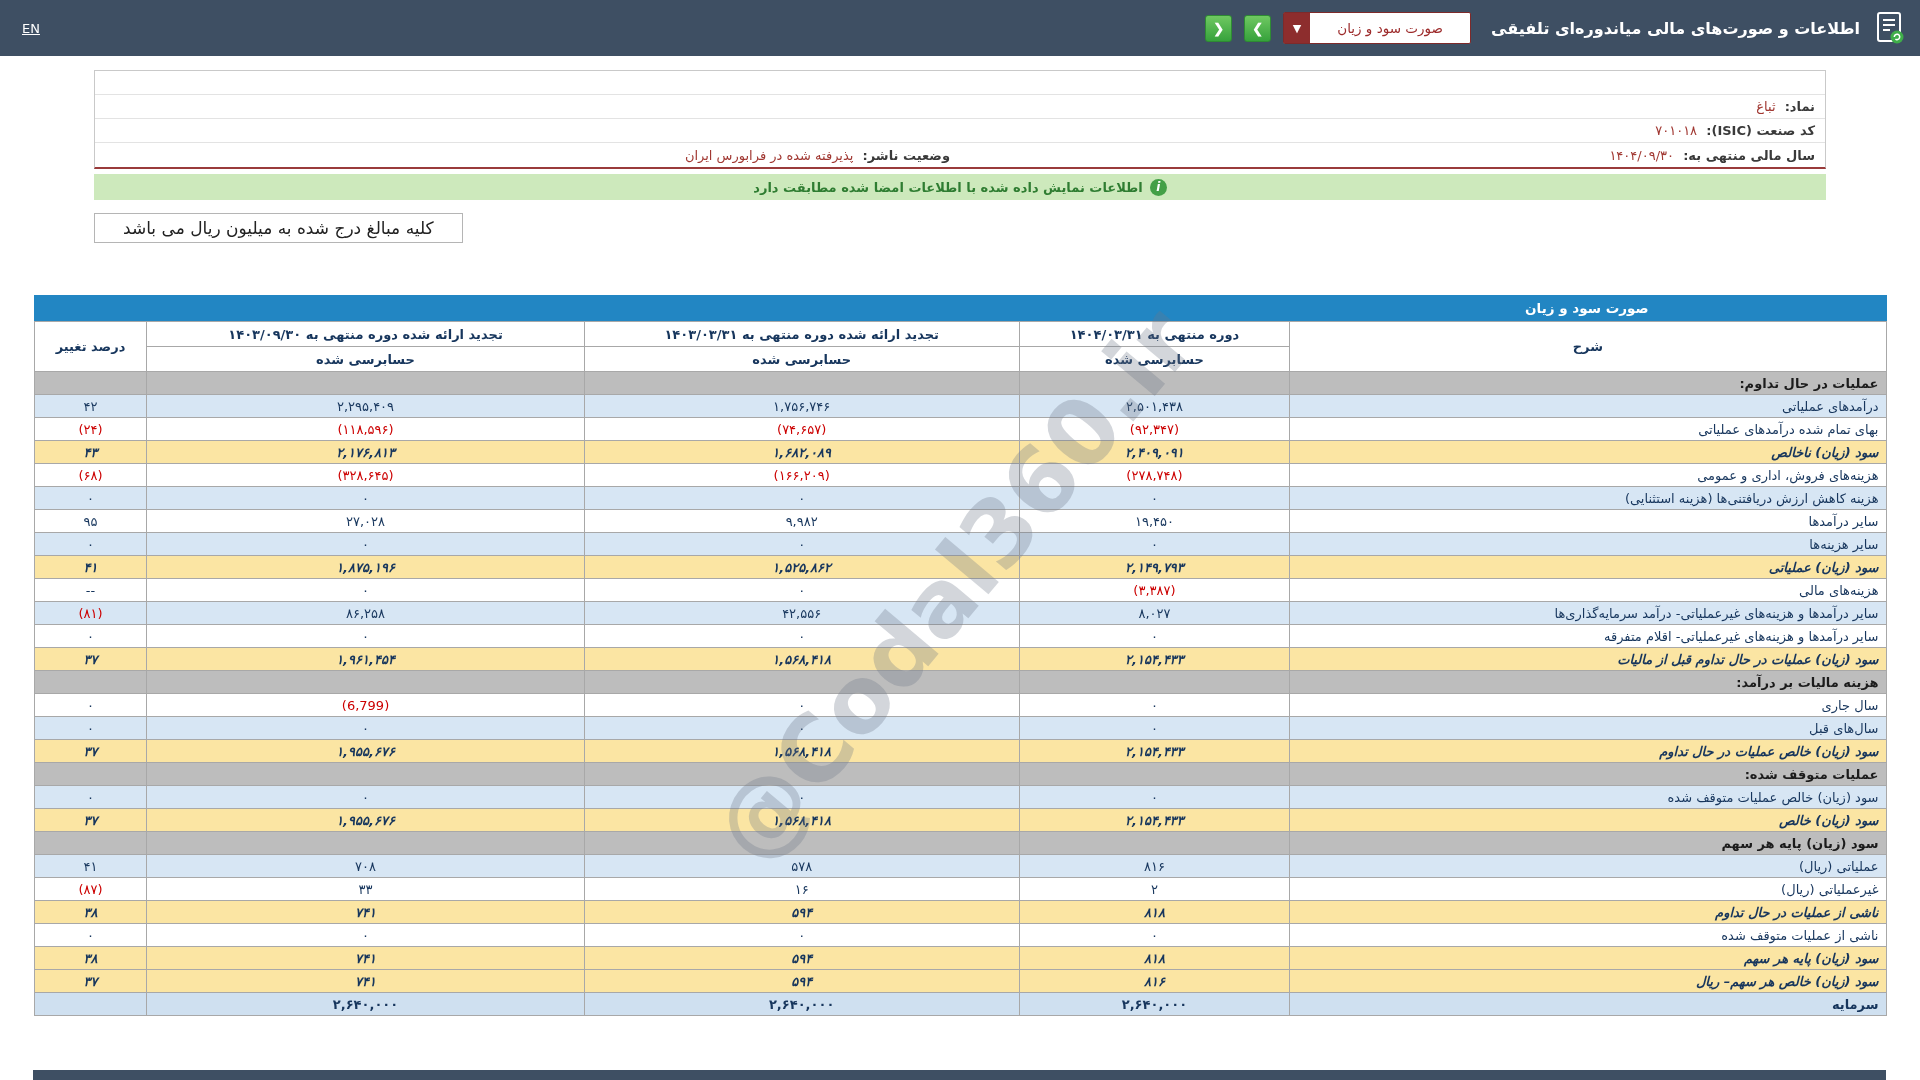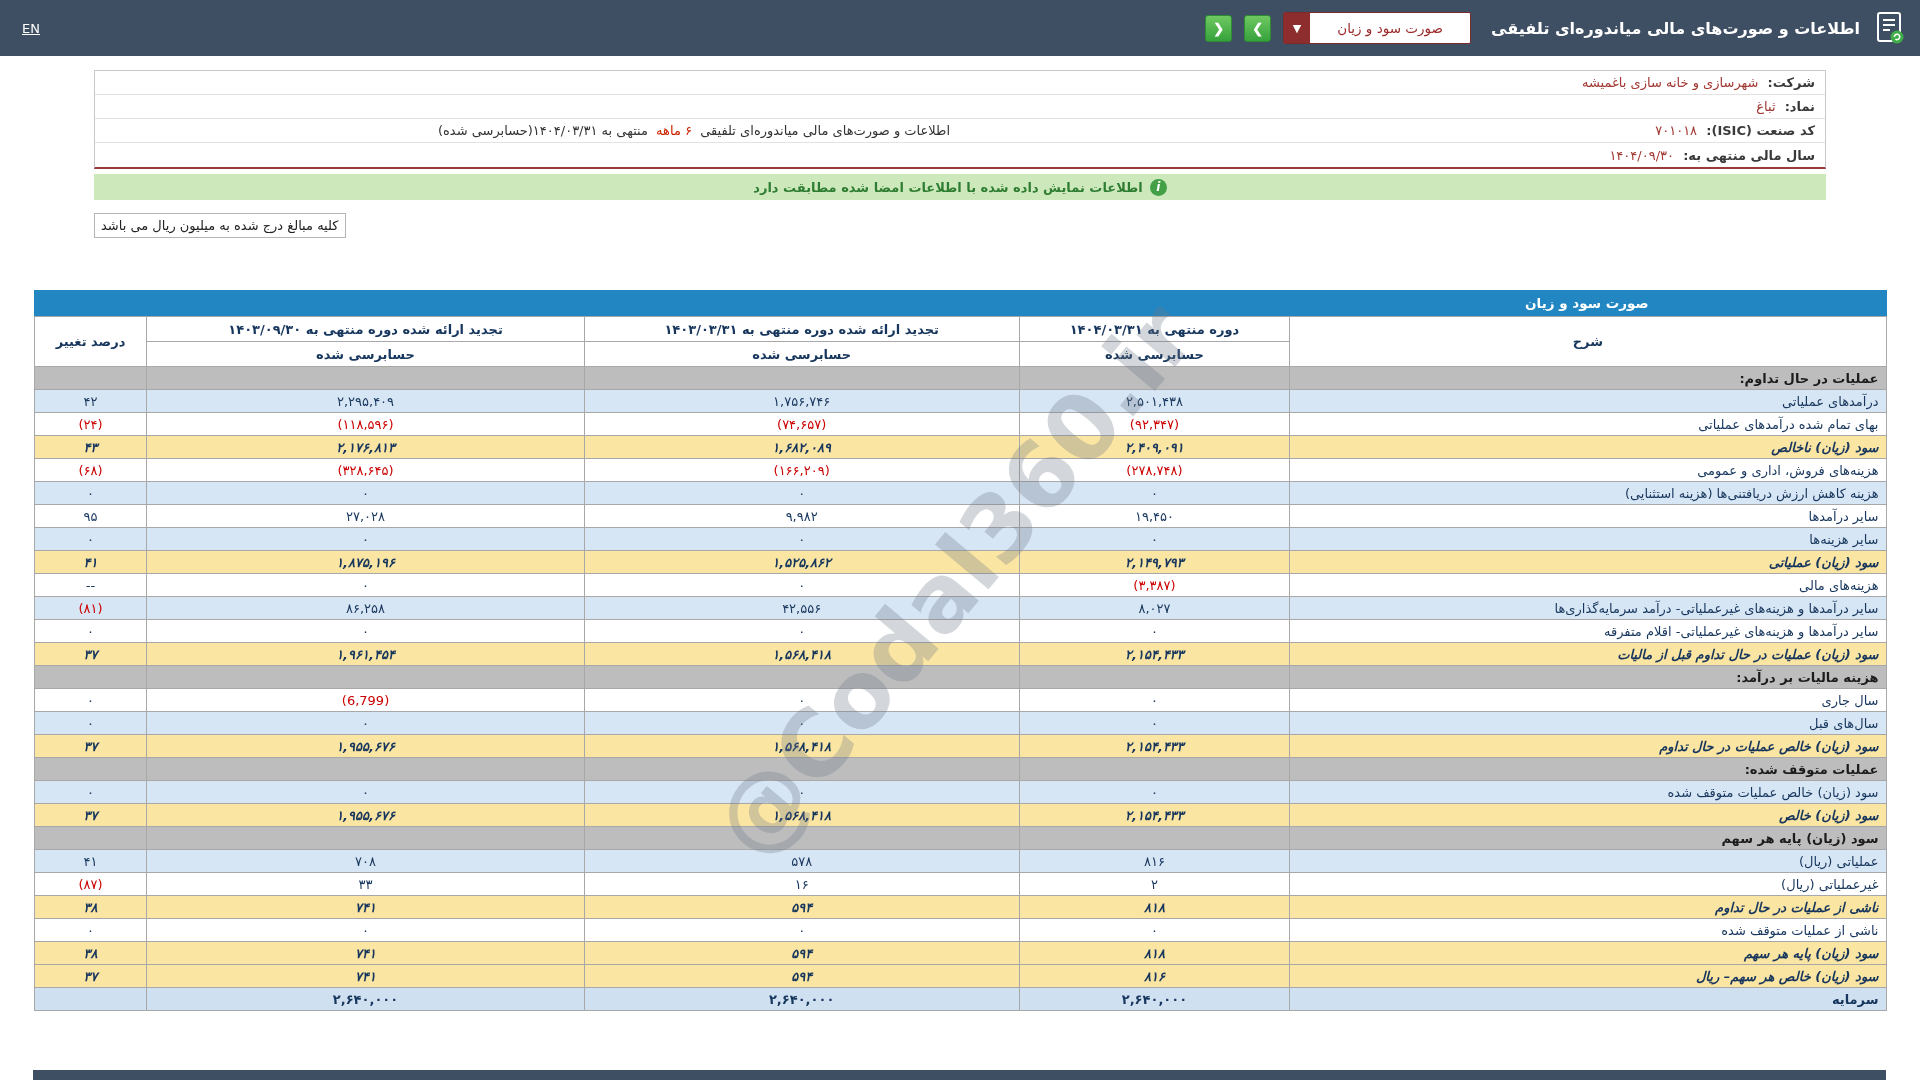--- a/index.html
+++ b/index.html
@@ -63,22 +63,22 @@
     width:17px; height:17px; border-radius:50%; background:#43a047; color:#fff;
     font-size:12px; font-weight:bold; font-style:italic;
     display:flex; align-items:center; justify-content:center; flex:0 0 auto;
   }
   .notice-text{ color:var(--notice-green-text); font-weight:bold; font-size:13px; white-space:nowrap; }
 
   
   .content-wrap{ width:1732px; margin:13px auto 0; }
   .amounts-note{
     width:fit-content; margin-left:0; margin-right:auto;
-    border:1px solid #b5b5b5; background:#fff; padding:4px 6px;
-    font-size:13px; color:#222; white-space:nowrap;
+    border:1px solid #b5b5b5; background:#fff; padding:4px 28px;
+    font-size:17px; color:#222; white-space:nowrap;
   }
 
   
   .statement{ width:1853px; margin:52px auto 0; position:relative; }
   .stmt-title{ height:26px; background:var(--table-title-blue); position:relative; }
   .stmt-title-text{
     position:absolute; right:238px; top:0; height:26px; display:flex; align-items:center;
     color:#fff; font-weight:bold; font-size:13.5px; white-space:nowrap;
   }
   .stmt-table{ width:100%; border-collapse:collapse; table-layout:fixed; }
@@ -140,46 +140,41 @@
     </button>
   <button class="nav-btn">
       <span>❮</span>
     </button>
   <div class="flex-spacer"></div>
   <a class="en-link">EN</a>
 </header>
 
 <section class="info-card">
   <div class="info-row">
-    <div class="info-cell">
-      <span class="info-lbl">شرکت:</span>
-      <span class="info-val">شهرسازی و خانه سازی باغمیشه</span>
-    </div>
   </div>
   <div class="info-row">
     <div class="info-cell">
       <span class="info-lbl">نماد:</span>
       <span class="info-val">ثباغ</span>
     </div>
   </div>
   <div class="info-row">
     <div class="info-cell">
       <span class="info-lbl">کد صنعت (ISIC):</span>
       <span class="info-val">۷۰۱۰۱۸</span>
     </div>
-    <div class="info-cell">
-      <span class="note-dark">اطلاعات و صورت‌های مالی میاندوره‌ای تلفیقی</span>
-      <span class="note-red">۶ ماهه</span>
-      <span class="note-dark">منتهی به ۱۴۰۴/۰۳/۳۱(حسابرسی شده)</span>
-    </div>
   </div>
   <div class="info-row">
     <div class="info-cell">
       <span class="info-lbl">سال مالی منتهی به:</span>
       <span class="info-val">۱۴۰۴/۰۹/۳۰</span>
+    </div>
+    <div class="info-cell">
+      <span class="info-lbl">وضعیت ناشر:</span>
+      <span class="info-val">پذیرفته شده در فرابورس ایران</span>
     </div>
   </div>
 </section>
 
 <div class="notice-bar">
   <span class="notice-icon">i</span>
   <span class="notice-text">اطلاعات نمایش داده شده با اطلاعات امضا شده مطابقت دارد</span>
 </div>
 
 <div class="content-wrap">

